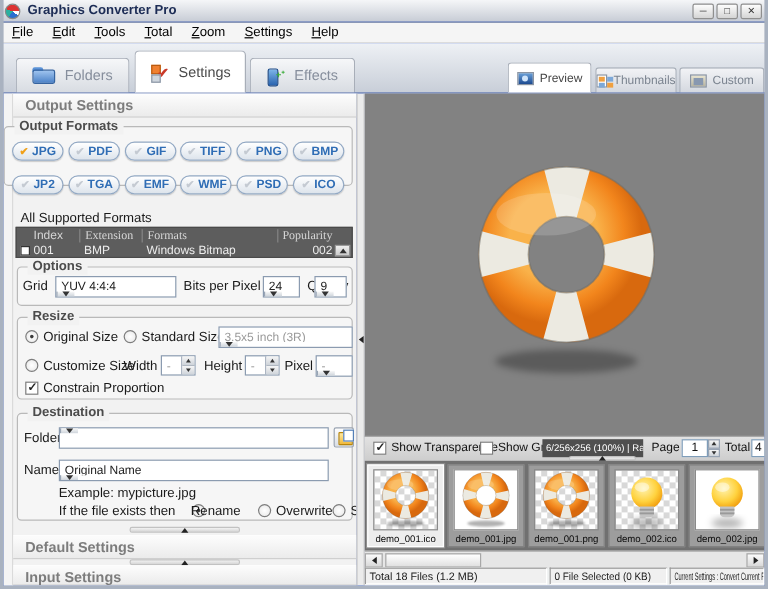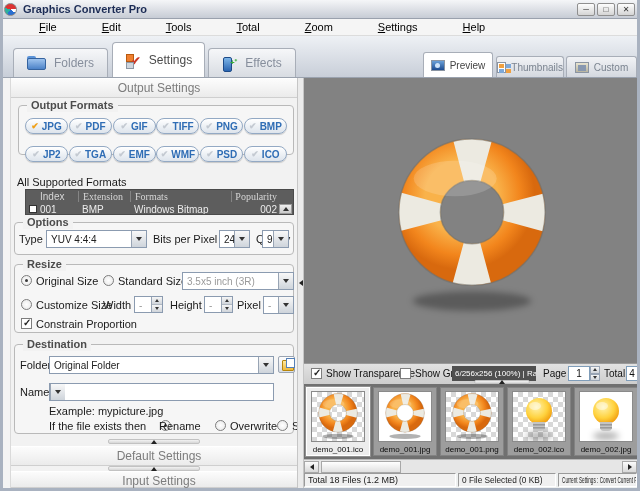--- a/index.html
+++ b/index.html
@@ -15,21 +15,21 @@
   background:conic-gradient(#d33 0 25%, #fff 25% 35%, #2a6fd0 35% 60%, #2ab0a0 60% 80%, #d33 80%);
   border:1px solid #888; }
 .title-text { font-size:11px; font-weight:bold; color:#1c2c55; }
 .win-controls { position:absolute; right:5px; top:3px; display:flex; gap:2px; }
 .win-btn { width:18px; height:13px; border:1px solid #8f8f8f; border-radius:2px;
   background:linear-gradient(#fdfdfd,#d5d5d5); font-size:8px; line-height:11px; text-align:center; color:#333; }
 
 
 .menubar { position:absolute; left:0; top:19px; width:640px; height:17px; background:#f5f5f5;
   border-bottom:1px solid #dcdcdc; display:flex; align-items:center; padding-left:2px; }
-.menu-item { display:inline-block; font-size:11px; color:#000; padding:0 8px; line-height:16px;margin-left:29px; }
+.menu-item { display:inline-block; font-size:11px; color:#000; padding:0 8px; line-height:16px; }
 .menu-item::first-letter { text-decoration:underline; }
 
 
 .tabrow { position:absolute; left:0; top:36px; width:640px; height:42px;
   background:linear-gradient(#eef1f5,#c8ced8); border-bottom:1px solid #9aa2ae; }
 .main-tab { position:absolute; bottom:0; height:29px; border:1px solid #a8aeb8; border-bottom:none;
   border-radius:4px 4px 0 0; background:linear-gradient(#f6f7f9,#d8dce2);
   display:flex; align-items:center; justify-content:center; gap:8px; }
 .main-tab .tab-label { font-size:12px; color:#868e9c; }
 .main-tab.active { height:35px; background:#fff; z-index:5; }
@@ -64,49 +64,49 @@
 .preview-ic::after { content:""; position:absolute; left:3px; top:2px; width:5px; height:5px; border-radius:50%; background:#cfe4fa; }
 .thumbs-ic::before { content:""; position:absolute; left:1px; top:1px; width:5px; height:4px; background:#f0a040; box-shadow:7px 0 0 #7da8d8, 0 5px 0 #7da8d8, 7px 5px 0 #f0a040; }
 .custom-ic { background:linear-gradient(#e8e4d0,#b8b4a0); }
 .custom-ic::after { content:""; position:absolute; left:2px; top:2px; width:8px; height:6px; background:#8898b0; }
 
 
 .left-panel { position:absolute; left:3px; top:78px; width:294px; bottom:3px; background:#f2f2f2; }
 .left-strip { position:absolute; left:0; top:0; width:8px; bottom:0; background:#f4f4f4; border-right:1px solid #dadada; }
 .section-hdr { position:absolute; left:8px; right:0; height:20px;
   background:linear-gradient(#fcfcfc,#ebebeb); border-top:1px solid #fff; border-bottom:1px solid #cfcfcf;
-  font-size:12px; font-weight:normal; color:#7c7c7c; line-height:19px; padding-left:10px;text-align:center; }
+  font-size:12px; font-weight:bold; color:#7c7c7c; line-height:19px; padding-left:10px; }
 .gbox { position:absolute; border:1px solid #b9b9b9; border-radius:4px; background:#f6f6f6; }
 .legend { position:absolute; top:-7px; left:8px; background:#f2f2f2; padding:0 4px;
   font-size:11px; font-weight:bold; color:#4c4c4c; line-height:13px; }
 
 .fmt-row { position:absolute; left:6px; right:6px; display:flex; justify-content:space-between; }
 .fmt-btn { width:43px; height:16px; border:1px solid #93a9c4; border-radius:8px;
   background:linear-gradient(#ffffff,#dde4ec); box-shadow:0 1px 1px rgba(0,0,0,.18);
   display:flex; align-items:center; justify-content:center; gap:3px; }
 .fmt-chk { font-size:9px; line-height:9px; color:#c4cad2; font-weight:bold; }
 .fmt-btn.sel .fmt-chk { color:#f0a018; }
 .fmt-lbl { font-size:10px; font-weight:bold; color:#2f6db5; }
 
 .plain-label { position:absolute; font-size:11px; color:#1a1a1a; white-space:nowrap; }
 
 
-.dtable { position:absolute; left:10px; right:3px; background:#5d5d5d; border:1px solid #4a4a4a; overflow:hidden;margin-left:12px; }
+.dtable { position:absolute; left:10px; right:3px; background:#5d5d5d; border:1px solid #4a4a4a; overflow:hidden; }
 .dt-header { display:flex; height:13px; align-items:center; color:#d6d6d6; font-size:10px; }
 .dt-header .c2,.dt-header .c3,.dt-header .c4 { border-left:1px solid rgba(255,255,255,.25);font-family:Liberation Serif, serif; }
 .dt-row { display:flex; height:12px; align-items:center; color:#ececec; font-size:10px; position:relative; }
 .c1 { width:52px; padding-left:14px; } .c2 { width:52px; padding-left:4px; }
 .c3 { flex:1; padding-left:4px; } .c4 { width:62px; text-align:right; padding-right:16px; }
 .row-cb { position:absolute; left:3px; top:2px; width:8px; height:8px; background:#fff; border:1px solid #333; }
 .tbl-scroll { position:absolute; right:1px; top:1px; width:13px; height:10px;
   background:linear-gradient(#efefef,#c9c9c9); border:1px solid #9a9a9a;
   display:flex; align-items:center; justify-content:center; }
 
 
-.dd { position:absolute; height:18px; background:#fff; border:1px solid #8b9bb0; display:flex; align-items:stretch; }
+.dd { position:absolute; height:18px; background:#fff; border:1px solid #8b9bb0; display:flex; align-items:stretch;flex-direction:column; }
 .dd-val { flex:1; font-size:10px; color:#222; padding:3px 0 0 4px; white-space:nowrap; overflow:hidden; }
 .dd.disabled .dd-val { color:#9a9a9a; }
 .dd-arrow { width:15px; background:linear-gradient(#f8f8f8,#ced4db); border-left:1px solid #98a4b4;
   display:flex; align-items:center; justify-content:center; }
 .tri-down { width:0; height:0; border-left:3px solid transparent; border-right:3px solid transparent; border-top:4px solid #333; }
 .tri-up { width:0; height:0; border-left:3px solid transparent; border-right:3px solid transparent; border-bottom:4px solid #333; }
 .tri-left { width:0; height:0; border-top:3px solid transparent; border-bottom:3px solid transparent; border-right:4px solid #222; }
 .tri-right { width:0; height:0; border-top:3px solid transparent; border-bottom:3px solid transparent; border-left:4px solid #222; }
 .spinbox { position:absolute; height:17px; background:#fff; border:1px solid #8b9bb0; display:flex; align-items:stretch; }
 .spin-val { flex:1; font-size:10px; color:#999; padding:3px 0 0 4px; }
@@ -262,21 +262,21 @@
       <span class="custom-ic"></span>
       <span class="tab-label">Custom</span>
     </div>
   </div>
 
   <div class="left-panel">
     <div class="left-strip"></div>
 
     <div class="section-hdr" style="top:0;">Output Settings</div>
 
-    <div class="gbox" style="left:15px;right:3px;top:27px;height:50px;">
+    <div class="gbox" style="left:0;right:3px;top:27px;height:50px;">
       <span class="legend">Output Formats</span>
       <div class="fmt-row" style="top:12px;">
         <div class="fmt-btn sel">
             <span class="fmt-chk">✔</span>
             <span class="fmt-lbl">JPG</span>
           </div>
         <div class="fmt-btn">
             <span class="fmt-chk">✔</span>
             <span class="fmt-lbl">PDF</span>
           </div>
@@ -341,21 +341,21 @@
         <div class="c3">Windows Bitmap</div>
         <div class="c4">002</div>
         <div class="tbl-scroll">
             <span class="tri-up"></span>
           </div>
       </div>
     </div>
 
     <div class="gbox" style="left:11px;right:3px;top:144px;height:33px;">
       <span class="legend">Options</span>
-      <div class="plain-label" style="left:4px;top:10px;position:absolute;">Type</div>
+      <div class="plain-label" style="left:4px;top:10px;position:absolute;">Grid</div>
       <div class="dd" style="left:31px;top:7px;width:101px;">
         <span class="dd-val">YUV 4:4:4</span>
         <span class="dd-arrow">
             <span class="tri-down"></span>
           </span>
       </div>
       <div class="plain-label" style="left:138px;top:10px;position:absolute;">Bits per Pixel</div>
       <div class="dd" style="left:204px;top:7px;width:31px;">
         <span class="dd-val">24</span>
         <span class="dd-arrow">
@@ -417,28 +417,28 @@
           </span>
       </div>
       <span class="cbx on" style="left:6px;top:53px;"></span>
       <div class="plain-label" style="left:21px;top:53px;">Constrain Proportion</div>
     </div>
 
     <div class="gbox" style="left:11px;right:3px;top:266px;height:90px;">
       <span class="legend">Destination</span>
       <div class="plain-label" style="left:5px;top:14px;">Folder</div>
       <div class="dd" style="left:34px;top:11px;width:225px;">
-        <span class="dd-val">Original Folder</span>
         <span class="dd-arrow">
             <span class="tri-down"></span>
           </span>
       </div>
       <div class="browse-btn" style="left:263px;top:11px;"></div>
       <div class="plain-label" style="left:5px;top:41px;">Name</div>
       <div class="dd" style="left:34px;top:38px;width:225px;">
+        <span class="dd-val">Original Name</span>
         <span class="dd-arrow">
             <span class="tri-down"></span>
           </span>
       </div>
       <div class="plain-label" style="left:34px;top:60px;">Example: mypicture.jpg</div>
       <div class="plain-label" style="left:34px;top:75px;">If the file exists then</div>
       <span class="radio on" style="left:145px;top:75px;"></span>
       <div class="plain-label" style="left:144px;top:75px;">Rename</div>
       <span class="radio" style="left:200px;top:75px;"></span>
       <div class="plain-label" style="left:215px;top:75px;">Overwrite</div>

